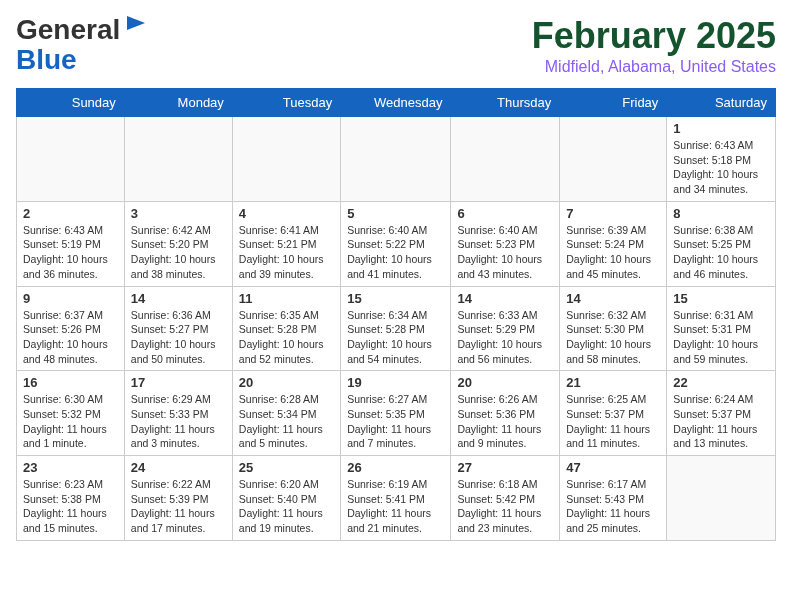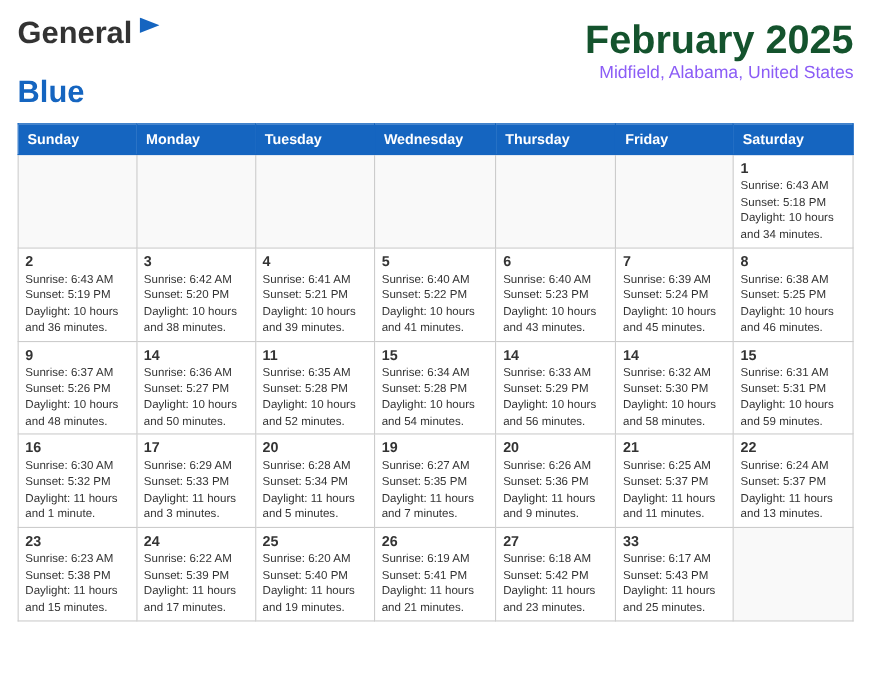--- a/index.html
+++ b/index.html
@@ -13,21 +13,20 @@
     .header-area {
       display: flex;
       justify-content: space-between;
       align-items: flex-start;
       margin-bottom: 12px;
     }
     .logo {
       display: flex;
       flex-direction: column;
       align-items: flex-start;
-      gap: 24px;
     }
     .title-area {
       text-align: right;
     }
     .month-title {
       font-size: 36px;
       font-weight: bold;
       color: #14532d;
       line-height: 1.1;
     }
@@ -37,24 +36,24 @@
       margin-top: 2px;
     }
     .calendar {
       width: 100%;
       border-collapse: collapse;
       border: 1px solid #ccc;
     }
     .calendar th {
       background-color: #1565c0;
       color: #fff;
-      text-align: left;
+      text-align: right;
       padding: 6px 8px;
       font-size: 13px;
-      font-weight: bold;
+      font-weight: normal;
       border: 1px solid #1565c0;
     }
     .calendar td {
       border: 1px solid #ccc;
       vertical-align: top;
       padding: 4px 6px;
       width: 113px;
       min-height: 80px;
       font-size: 11px;
       color: #333;
@@ -252,19 +251,19 @@
         </td>
         <td>
           <span class="day-number">26</span>
           <div class="day-info">Sunrise: 6:19 AM<br>Sunset: 5:41 PM<br>Daylight: 11 hours<br>and 21 minutes.</div>
         </td>
         <td>
           <span class="day-number">27</span>
           <div class="day-info">Sunrise: 6:18 AM<br>Sunset: 5:42 PM<br>Daylight: 11 hours<br>and 23 minutes.</div>
         </td>
         <td>
-          <span class="day-number">33</span>
+          <span class="day-number">47</span>
           <div class="day-info">Sunrise: 6:17 AM<br>Sunset: 5:43 PM<br>Daylight: 11 hours<br>and 25 minutes.</div>
         </td>
         <td class="empty-cell"></td>
       </tr>
     </tbody>
 </table>
 
 </body></html>

